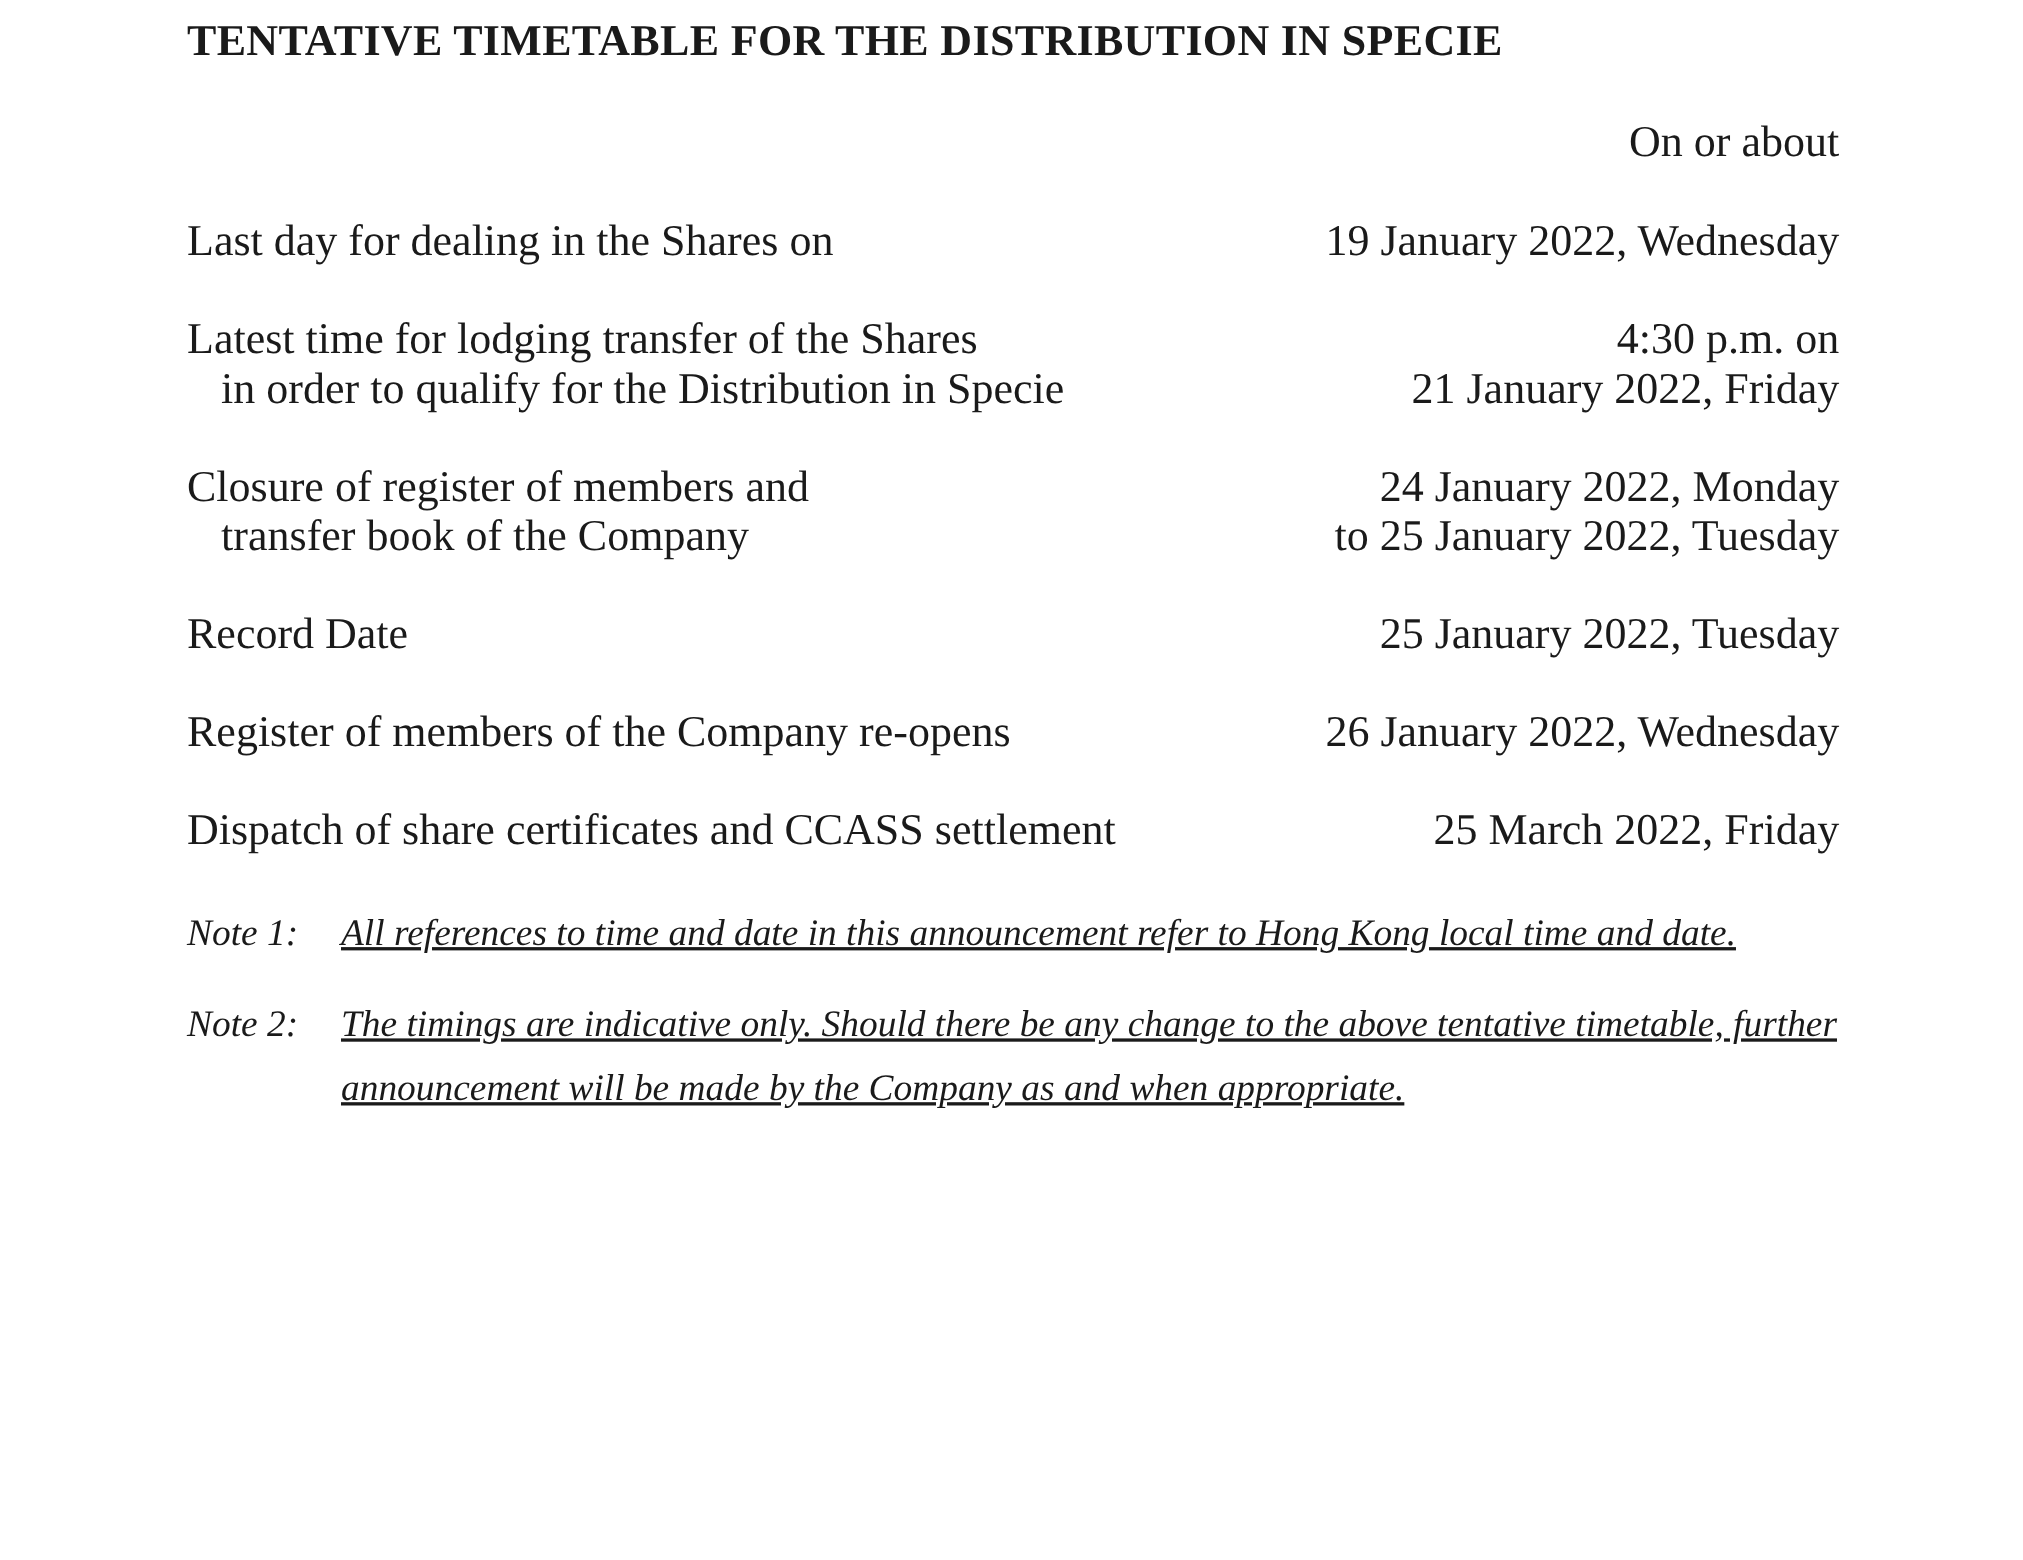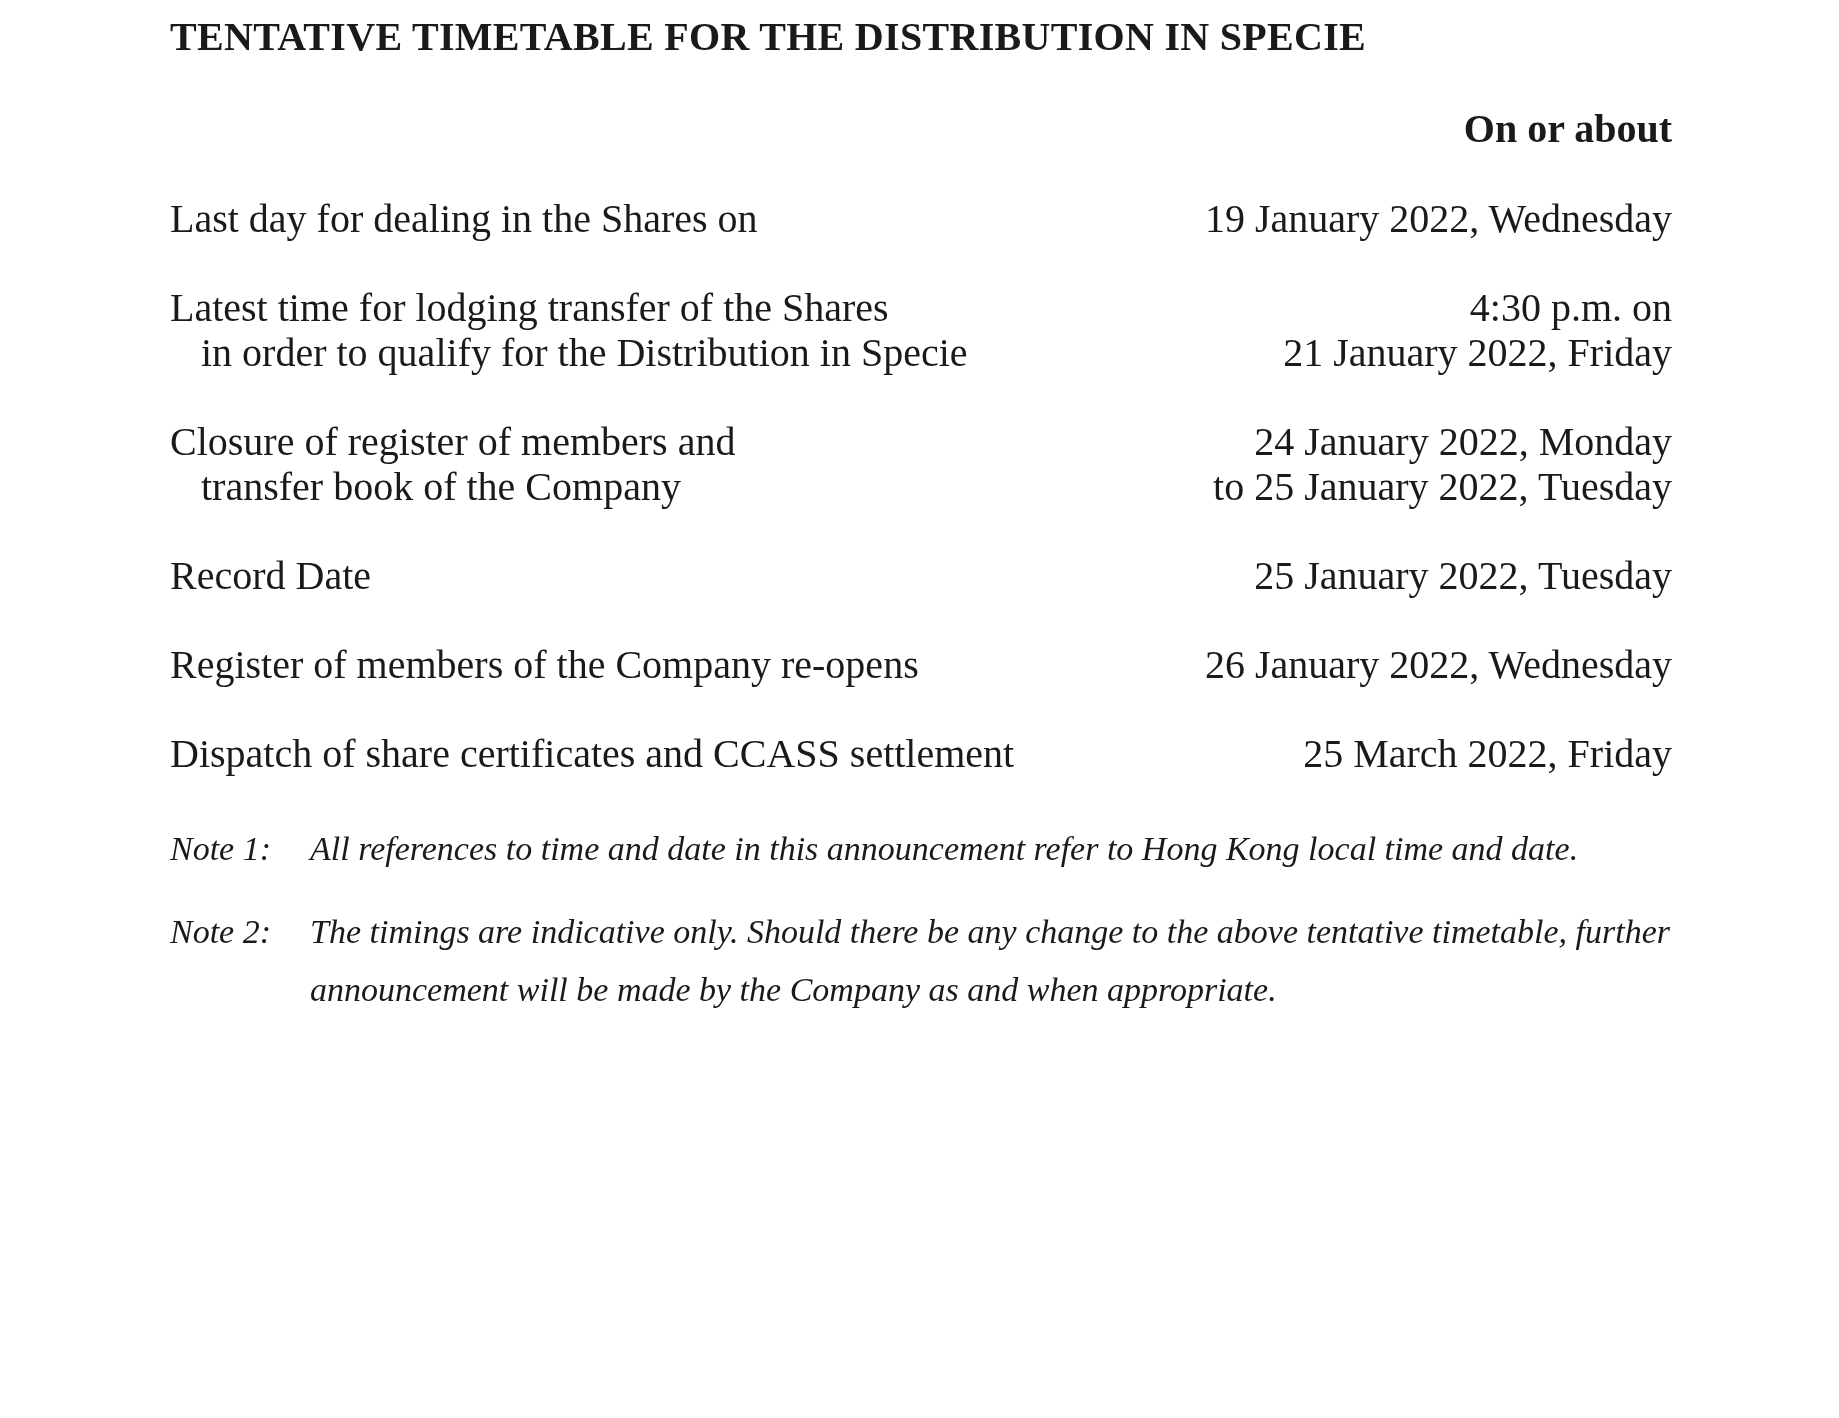--- a/index.html
+++ b/index.html
@@ -23,21 +23,21 @@
   .doc-title {
     font-size: 40px;
     font-weight: bold;
     line-height: 46px;
     letter-spacing: 0.3px;
   }
   .col-header {
     margin-top: 46px;
     text-align: right;
     font-size: 40px;
-    font-weight: bold;
+    font-weight: normal;
     line-height: 46px;
   }
   .timetable {
     margin-top: 44px;
   }
   .t-row {
     display: flex;
     justify-content: space-between;
     align-items: flex-start;
     font-size: 40px;
@@ -65,20 +65,21 @@
     line-height: 58px;
     margin-bottom: 25px;
   }
   .note-label {
     flex: 0 0 140px;
     width: 140px;
   }
   .note-body {
     flex: 1 1 auto;
     max-width: 1365px;
+    text-decoration: underline;
   }
 </style>
 </head>
 <body>
 
 <div class="page">
 
   <div class="doc-title">TENTATIVE TIMETABLE FOR THE DISTRIBUTION IN SPECIE</div>
 
   <div class="col-header">On or about</div>

